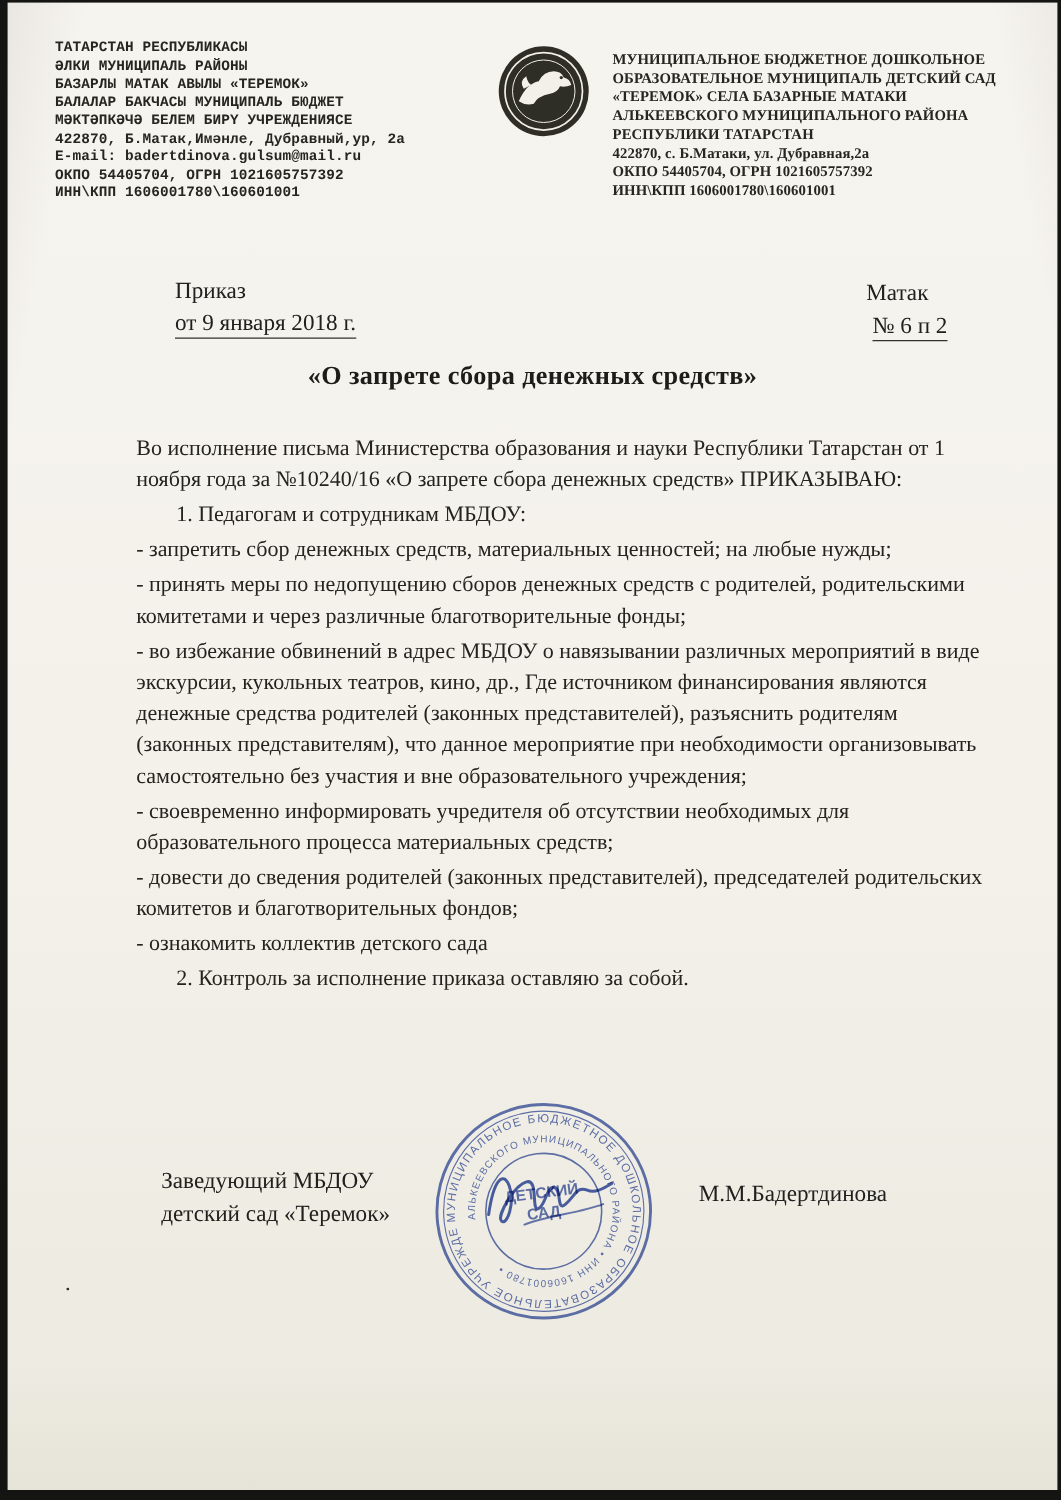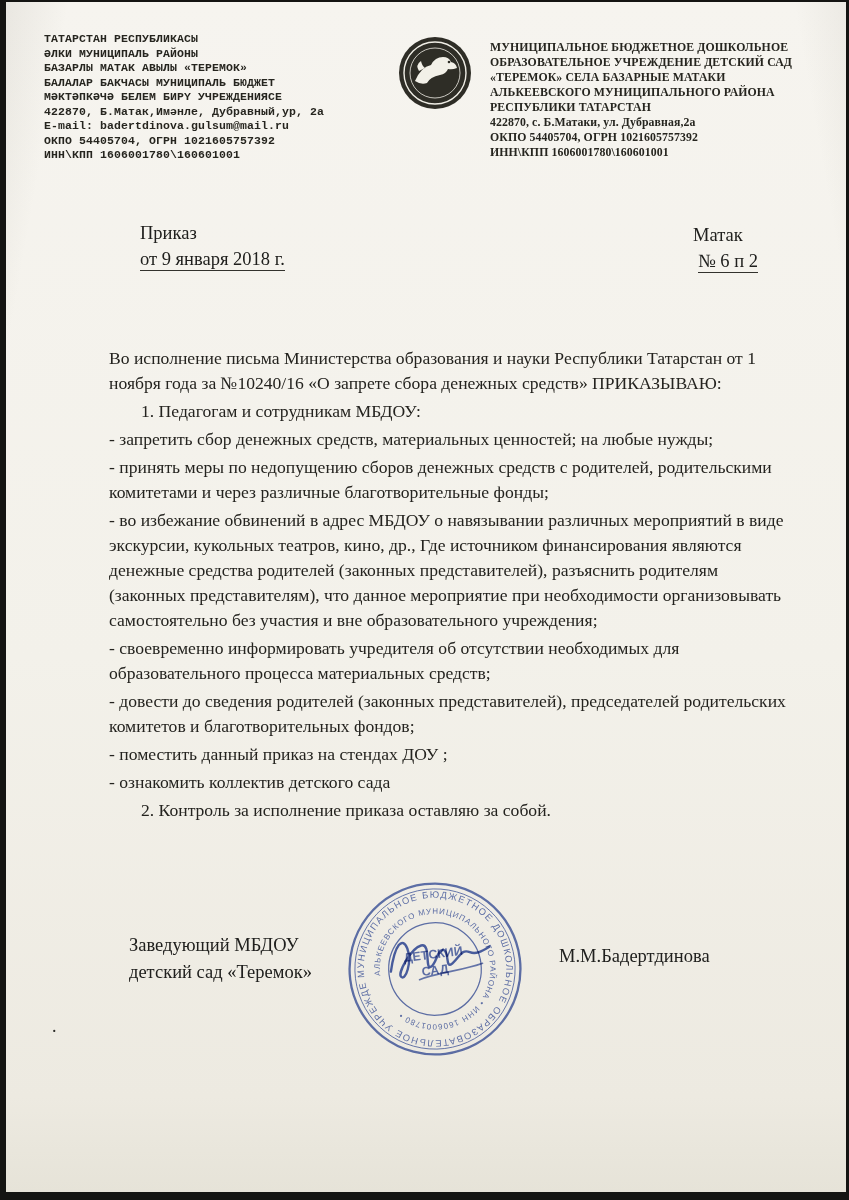--- a/index.html
+++ b/index.html
@@ -67,48 +67,48 @@
       <circle cx="38" cy="38" r="25" fill="none" stroke="#f0eee6" stroke-width="0.8"></circle>
 
       <path d="M18 46 q6 -14 16 -16 q4 -8 12 -8 q6 0 8 5 q5 1 6 6 q-5 2 -9 1 q-2 5 -8 6 q-10 2 -13 8 q-6 2 -12 -2 z" fill="#f2f0e8"></path>
       <path d="M22 36 q-4 -6 2 -10 q1 5 4 7 z" fill="#f2f0e8"></path>
       <circle cx="52" cy="27" r="1.3" fill="#2e2d26"></circle>
     </svg>
   </div>
 
   <div class="abs hdr hdr-right">
     <div>МУНИЦИПАЛЬНОЕ  БЮДЖЕТНОЕ ДОШКОЛЬНОЕ</div>
-    <div>ОБРАЗОВАТЕЛЬНОЕ УЧРЕЖДЕНИЕ ДЕТСКИЙ САД</div>
+    <div>ОБРАЗОВАТЕЛЬНОЕ МУНИЦИПАЛЬ ДЕТСКИЙ САД</div>
     <div>«ТЕРЕМОК» СЕЛА БАЗАРНЫЕ МАТАКИ</div>
     <div>АЛЬКЕЕВСКОГО МУНИЦИПАЛЬНОГО РАЙОНА</div>
     <div>РЕСПУБЛИКИ ТАТАРСТАН</div>
     <div>422870, с. Б.Матаки, ул. Дубравная,2а</div>
     <div>ОКПО 54405704, ОГРН 1021605757392</div>
     <div>ИНН\КПП 1606001780\160601001</div>
   </div>
 
   <div class="abs lbl" style="left:134px;top:221px;">Приказ</div>
   <div class="abs lbl" style="left:134px;top:247px;">
     <span class="ul">от 9 января 2018 г.</span>
   </div>
   <div class="abs lbl" style="left:687px;top:223px;">Матак</div>
   <div class="abs lbl" style="left:692px;top:249px;">
     <span class="ul">№ 6 п 2</span>
   </div>
 
+  <div class="abs doc-title">«О запрете сбора  денежных средств»</div>
 
   <div class="abs body-text">
     <p>Во исполнение  письма Министерства образования и науки Республики Татарстан от 1 ноября года за №10240/16 «О запрете сбора  денежных средств» ПРИКАЗЫВАЮ:</p>
     <p class="ind">1.  Педагогам и сотрудникам МБДОУ:</p>
     <p>- запретить сбор денежных средств, материальных ценностей; на любые нужды;</p>
     <p>- принять меры по недопущению сборов денежных средств с родителей, родительскими комитетами и через различные благотворительные фонды;</p>
     <p>- во избежание обвинений в адрес МБДОУ о навязывании различных мероприятий в виде экскурсии, кукольных театров, кино, др., Где источником финансирования являются денежные средства родителей (законных представителей),  разъяснить родителям (законных представителям), что данное мероприятие при необходимости организовывать самостоятельно без участия и вне образовательного учреждения;</p>
     <p>- своевременно информировать учредителя об отсутствии необходимых для образовательного процесса материальных средств;</p>
     <p>- довести до сведения родителей (законных представителей), председателей родительских комитетов и благотворительных фондов;</p>
-    <p>- поместить данный приказ на стендах ДОУ ;</p>
     <p>-  ознакомить  коллектив  детского сада</p>
     <p class="ind">2. Контроль за исполнение приказа оставляю за собой.</p>
   </div>
 
   <div class="abs sig" style="left:123px;top:910px;margin-top:20px;">
     <div>Заведующий МБДОУ</div>
     <div>детский сад «Теремок»</div>
   </div>
   <div class="abs sig" style="left:553px;top:941px;">М.М.Бадертдинова</div>
 

